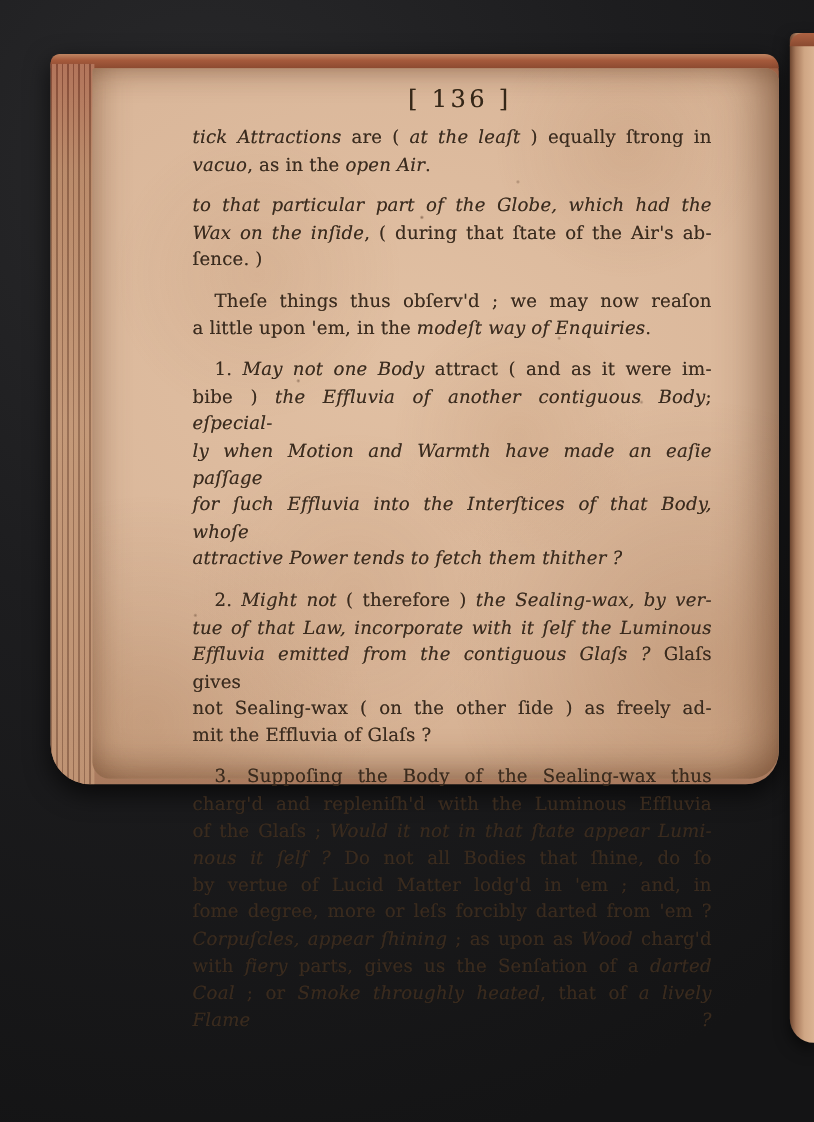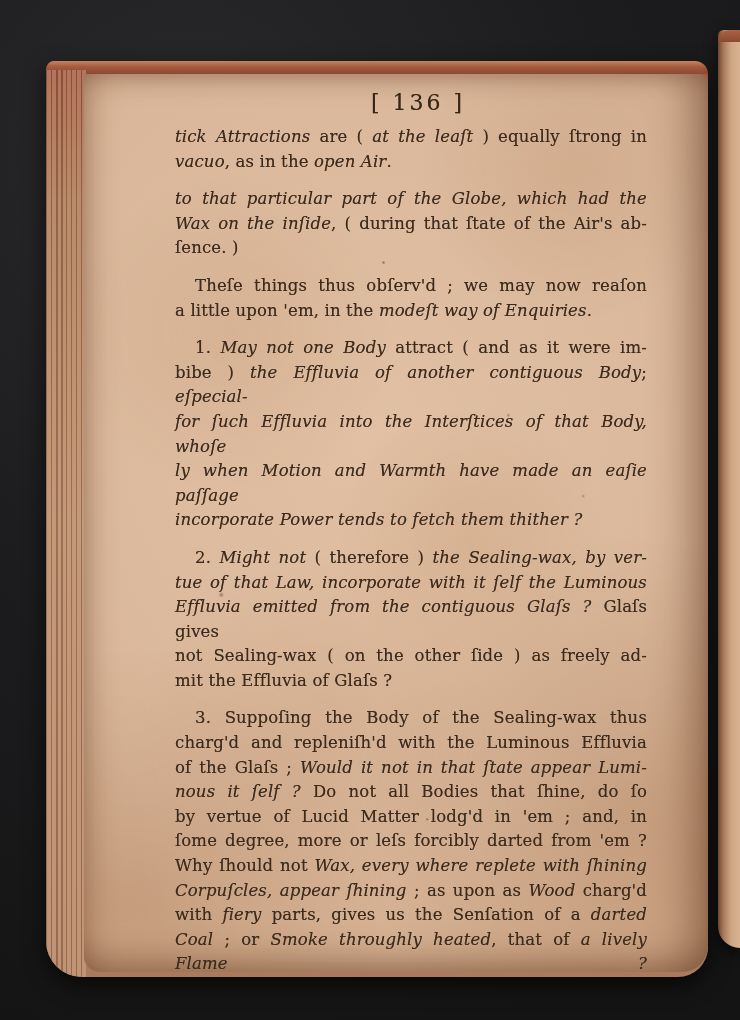--- a/index.html
+++ b/index.html
@@ -2,25 +2,24 @@
 <html><head>
 <meta charset="utf-8">
 <style>
   html,body{margin:0;padding:0;}
   body{
     width:740px;height:1020px;overflow:hidden;position:relative;
     background:radial-gradient(120% 90% at 25% 15%, #29292b 0%, #1d1d1f 45%, #141415 100%);
     font-family:"DejaVu Serif","Liberation Serif",serif;
   }
   .page{
-    position:absolute;left:46px;top:49px;width:662px;height:916px;
+    position:absolute;left:46px;top:49px;width:662px;height:664px;
     border-radius:10px 16px 30px 36px;
     background:linear-gradient(180deg,#9c5a40 0%,#a97455 6%,#b88a68 18%,#c09676 55%,#b5876a 85%,#a97a5e 100%);
     box-shadow:0 8px 22px rgba(0,0,0,.65);
-    margin-top:12px;
   }
   .edge-top{
     position:absolute;left:0;right:0;top:0;height:13px;
     background:linear-gradient(180deg,#c08663 0%,#a55a3c 45%,#8c4a30 100%);
     border-radius:10px 16px 0 0;
   }
   .fore-edge{
     position:absolute;left:0;top:9px;bottom:0;width:40px;
     background:
       repeating-linear-gradient(90deg, rgba(72,36,20,.30) 0 1.5px, rgba(214,170,134,.28) 1.5px 5px),
@@ -100,39 +99,38 @@
           <div class="line just"><span class="it">Wax on the inſide</span><span>, ( during that ſtate of the Air's ab-</span></div>
           <div class="line"><span>ſence. )</span></div>
         </div>
       <div class="para">
           <div class="line just ind"><span>Theſe things thus obſerv'd ; we may now reaſon</span></div>
           <div class="line"><span>a little upon 'em, in the </span><span class="it">modeſt way of Enquiries</span><span>.</span></div>
         </div>
       <div class="para">
           <div class="line just ind"><span>1. </span><span class="it">May not one Body</span><span> attract ( and as it were im-</span></div>
           <div class="line just"><span>bibe ) </span><span class="it">the Effluvia of another contiguous Body</span><span>; </span><span class="it">eſpecial-</span></div>
+          <div class="line just"><span class="it">ly when Motion and Warmth have made an eaſie paſſage</span></div>
           <div class="line just"><span class="it">for ſuch Effluvia into the Interſtices of that Body, whoſe</span></div>
-          <div class="line just"><span class="it">ly when Motion and Warmth have made an eaſie paſſage</span></div>
-          <div class="line"><span class="it">incorporate Power tends to fetch them thither ?</span></div>
+          <div class="line"><span class="it">attractive Power tends to fetch them thither ?</span></div>
         </div>
       <div class="para">
           <div class="line just ind"><span>2. </span><span class="it">Might not</span><span> ( therefore ) </span><span class="it">the Sealing-wax, by ver-</span></div>
           <div class="line just"><span class="it">tue of that Law, incorporate with it ſelf the Luminous</span></div>
           <div class="line just"><span class="it">Effluvia emitted from the contiguous Glaſs ? </span><span>Glaſs gives</span></div>
           <div class="line just"><span>not Sealing-wax ( on the other ſide ) as freely ad-</span></div>
           <div class="line"><span>mit the Effluvia of Glaſs ?</span></div>
         </div>
       <div class="para">
           <div class="line just ind"><span>3. Suppoſing the Body of the Sealing-wax thus</span></div>
           <div class="line just"><span>charg'd and repleniſh'd with the Luminous Effluvia</span></div>
           <div class="line just"><span>of the Glaſs ; </span><span class="it">Would it not in that ſtate appear Lumi-</span></div>
           <div class="line just"><span class="it">nous it ſelf ? </span><span>Do not all Bodies that ſhine, do ſo</span></div>
           <div class="line just"><span>by vertue of Lucid Matter lodg'd in 'em ; and, in</span></div>
           <div class="line just"><span>ſome degree, more or leſs forcibly darted from 'em ?</span></div>
-          <div class="line just"><span>Why ſhould not </span><span class="it">Wax, every where replete with ſhining</span></div>
           <div class="line just"><span class="it">Corpuſcles, appear ſhining</span><span> ; as upon as </span><span class="it">Wood</span><span> charg'd</span></div>
           <div class="line just"><span>with </span><span class="it">fiery</span><span> parts, gives us the Senſation of a </span><span class="it">darted</span></div>
           <div class="line just"><span class="it">Coal</span><span> ; or </span><span class="it">Smoke throughly heated</span><span>, that of </span><span class="it">a lively Flame ?</span></div>
         </div>
 
     </div>
   </div>
 </div>
 
 <div class="sliver">

